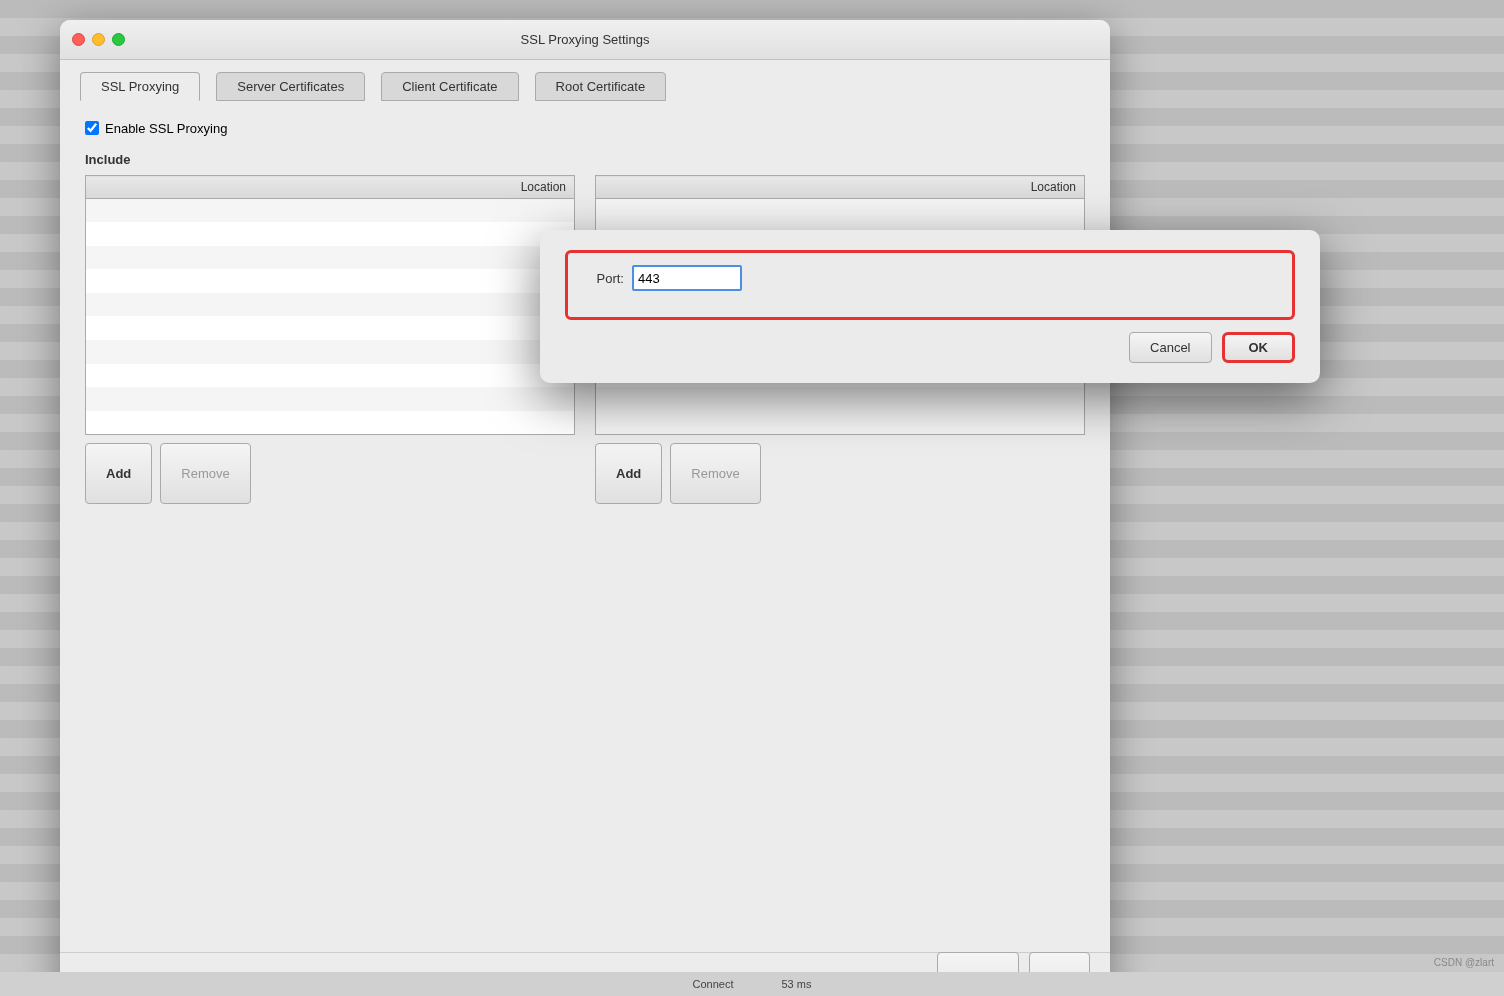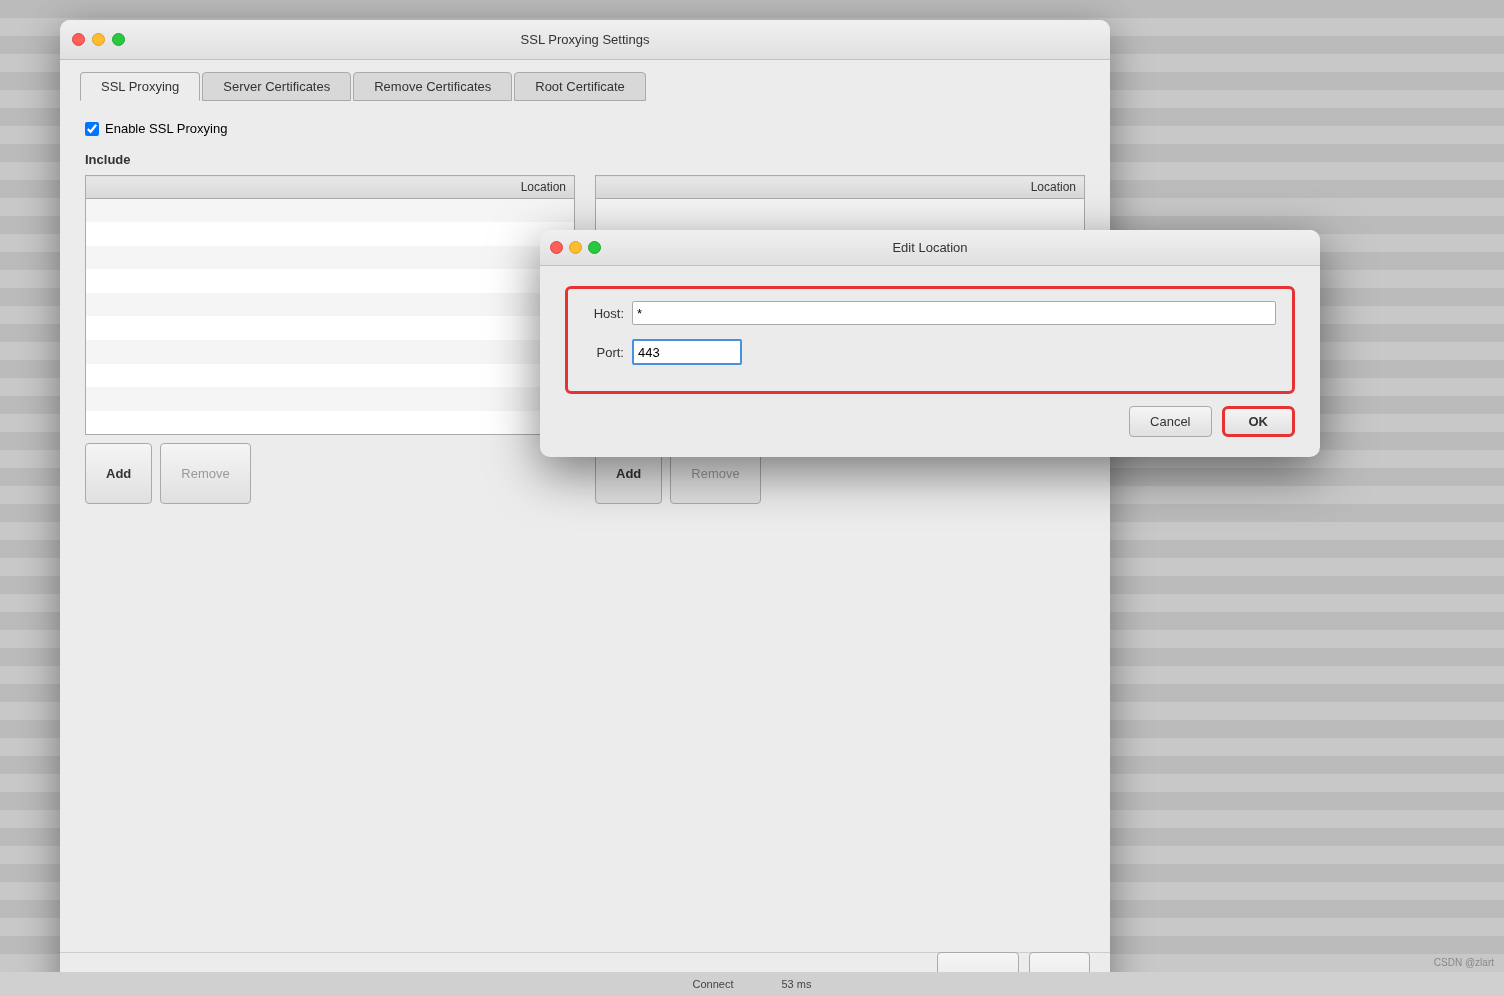--- a/index.html
+++ b/index.html
@@ -74,21 +74,21 @@
     }
 
     .tab {
       padding: 6px 20px;
       border: 1px solid #aaa;
       background: #d8d8d8;
       cursor: pointer;
       font-size: 13px;
       color: #333;
       border-radius: 4px 4px 0 0;
-      margin-right: 2px;
+      margin-right: 16px;
     }
     .tab.active {
       background: #ececec;
       border-bottom-color: #ececec;
       font-weight: 500;
     }
 
     .window-content {
       padding: 20px 25px;
     }
@@ -96,21 +96,21 @@
     .description-text {
       font-size: 13px;
       color: #222;
       line-height: 1.5;
       margin-bottom: 16px;
       max-width: 700px;
     }
 
     .enable-row {
       display: flex;
-      align-items: flex-end;
+      align-items: flex-start;
       gap: 6px;
       margin-bottom: 16px;
     }
 
     .section-label {
       font-size: 13px;
       font-weight: 600;
       color: #333;
       margin-bottom: 8px;
     }
@@ -373,21 +373,21 @@
   </div>
 
   <div class="tabs-bar">
     <div class="tab active">
       <span>SSL Proxying</span>
     </div>
     <div class="tab">
       <span>Server Certificates</span>
     </div>
     <div class="tab">
-      <span>Remove Certificates</span>
+      <span>Client Certificate</span>
     </div>
     <div class="tab">
       <span>Root Certificate</span>
     </div>
   </div>
 
   <div class="window-content">
 
     <div class="enable-row">
       <input type="checkbox" checked="" style="">
@@ -481,36 +481,24 @@
     <div class="help-button">?</div>
     <div class="bottom-actions">
       <button class="btn">Cancel</button>
       <button class="btn">OK</button>
     </div>
   </div>
 </div>
 
 <div class="edit-location-dialog">
 
-  <div class="dialog-title-bar">
-    <div class="dialog-traffic-lights">
-      <div class="traffic-light tl-red"></div>
-      <div class="traffic-light tl-yellow"></div>
-      <div class="traffic-light tl-green"></div>
-    </div>
-    <span class="dialog-title">Edit Location</span>
-  </div>
 
   <div class="dialog-content">
 
     <div class="form-fields-box">
-      <div class="form-row">
-        <span class="form-label">Host:</span>
-        <input type="text" class="host-input" value="*" style="">
-      </div>
       <div class="form-row">
         <span class="form-label">Port:</span>
         <input type="text" class="port-input" value="443" style="">
       </div>
     </div>
 
 
     <div class="dialog-buttons">
       <button class="cancel-btn-dialog">Cancel</button>
       <button class="ok-button-highlighted">OK</button>

